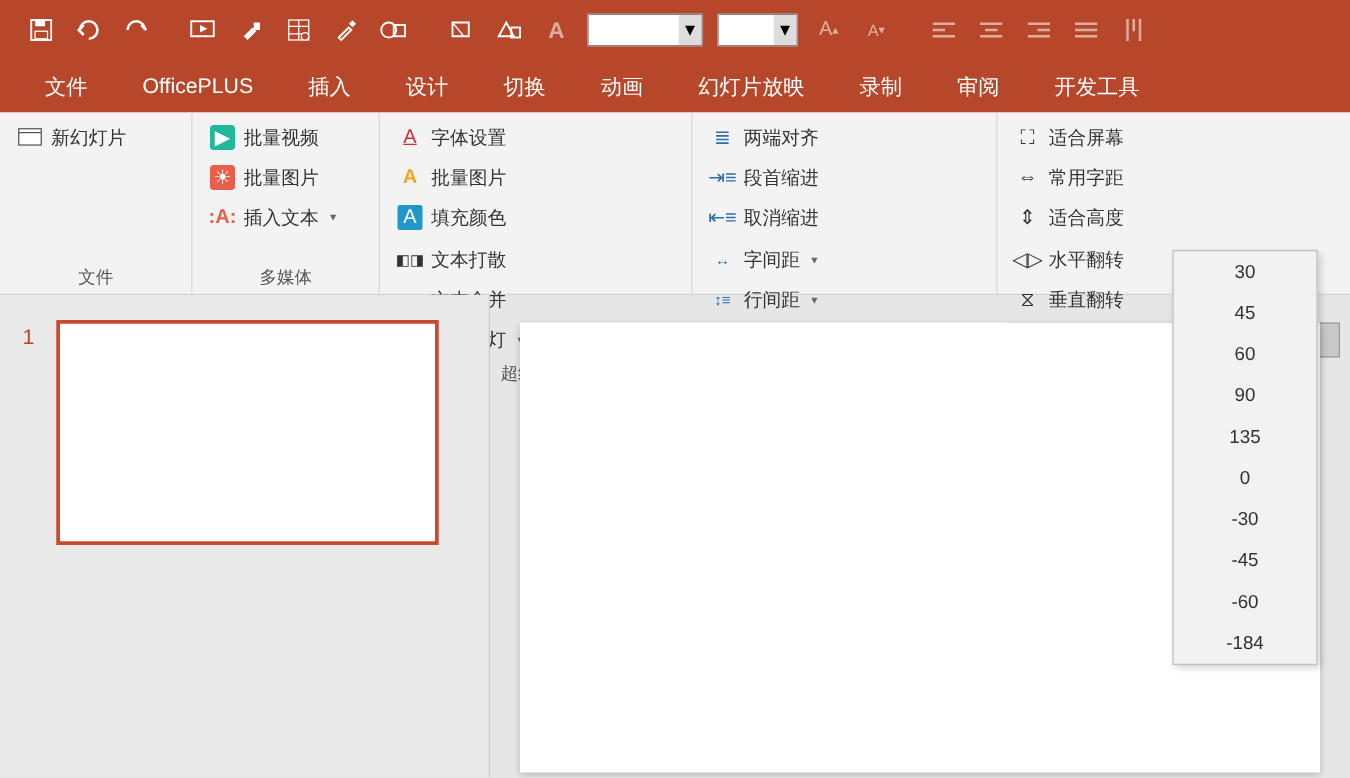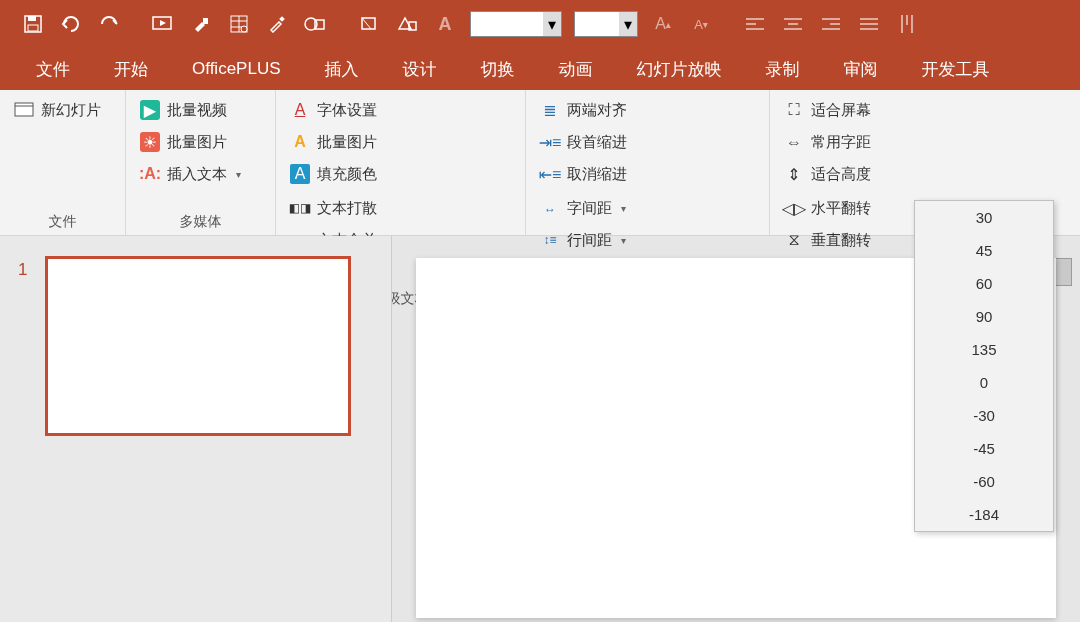--- a/index.html
+++ b/index.html
@@ -93,21 +93,21 @@
     font-size: 16px;
   }
   .drop-ar {
     font-size: 10px; color: #666; margin-left: 2px;
   }
   
   .angle-menu {
     position: absolute;
     right: 26px;
     top: 200px;
-    width: 140px;
+    width: 116px;
     background: #f2f2f2;
     border: 1px solid #bfbfbf;
     box-shadow: 2px 2px 6px rgba(0,0,0,0.2);
     z-index: 10;
   }
   .angle-item {
     text-align: center;
     padding: 8px 0;
     font-size: 15px;
     color: #333;
@@ -270,35 +270,34 @@
       <svg width="14" height="18">
         <line x1="2" y1="0" x2="2" y2="18" stroke="#fff" stroke-width="2"></line>
         <line x1="7" y1="0" x2="7" y2="10" stroke="#fff" stroke-width="2"></line>
         <line x1="12" y1="0" x2="12" y2="18" stroke="#fff" stroke-width="2"></line>
       </svg>
     </div>
 </div>
 
 <div class="tabs">
   <div class="tab">文件</div>
-  <div class="tab">开始</div>
   <div class="tab">OfficePLUS</div>
   <div class="tab">插入</div>
   <div class="tab">设计</div>
   <div class="tab">切换</div>
   <div class="tab">动画</div>
   <div class="tab">幻灯片放映</div>
   <div class="tab">录制</div>
   <div class="tab">审阅</div>
   <div class="tab">开发工具</div>
 </div>
 
 <div class="ribbon">
 
-  <div class="group" style="width:126px">
+  <div class="group" style="width:154px">
     <div class="group-body">
       <div class="rbtn">
         <span class="ricon">
             <svg width="20" height="16">
               <rect x="1" y="1" width="18" height="13" stroke="#555" fill="#fff"></rect>
               <line x1="1" y1="4" x2="19" y2="4" stroke="#555"></line>
             </svg>
           </span>
         <span>新幻灯片</span>
       </div>

